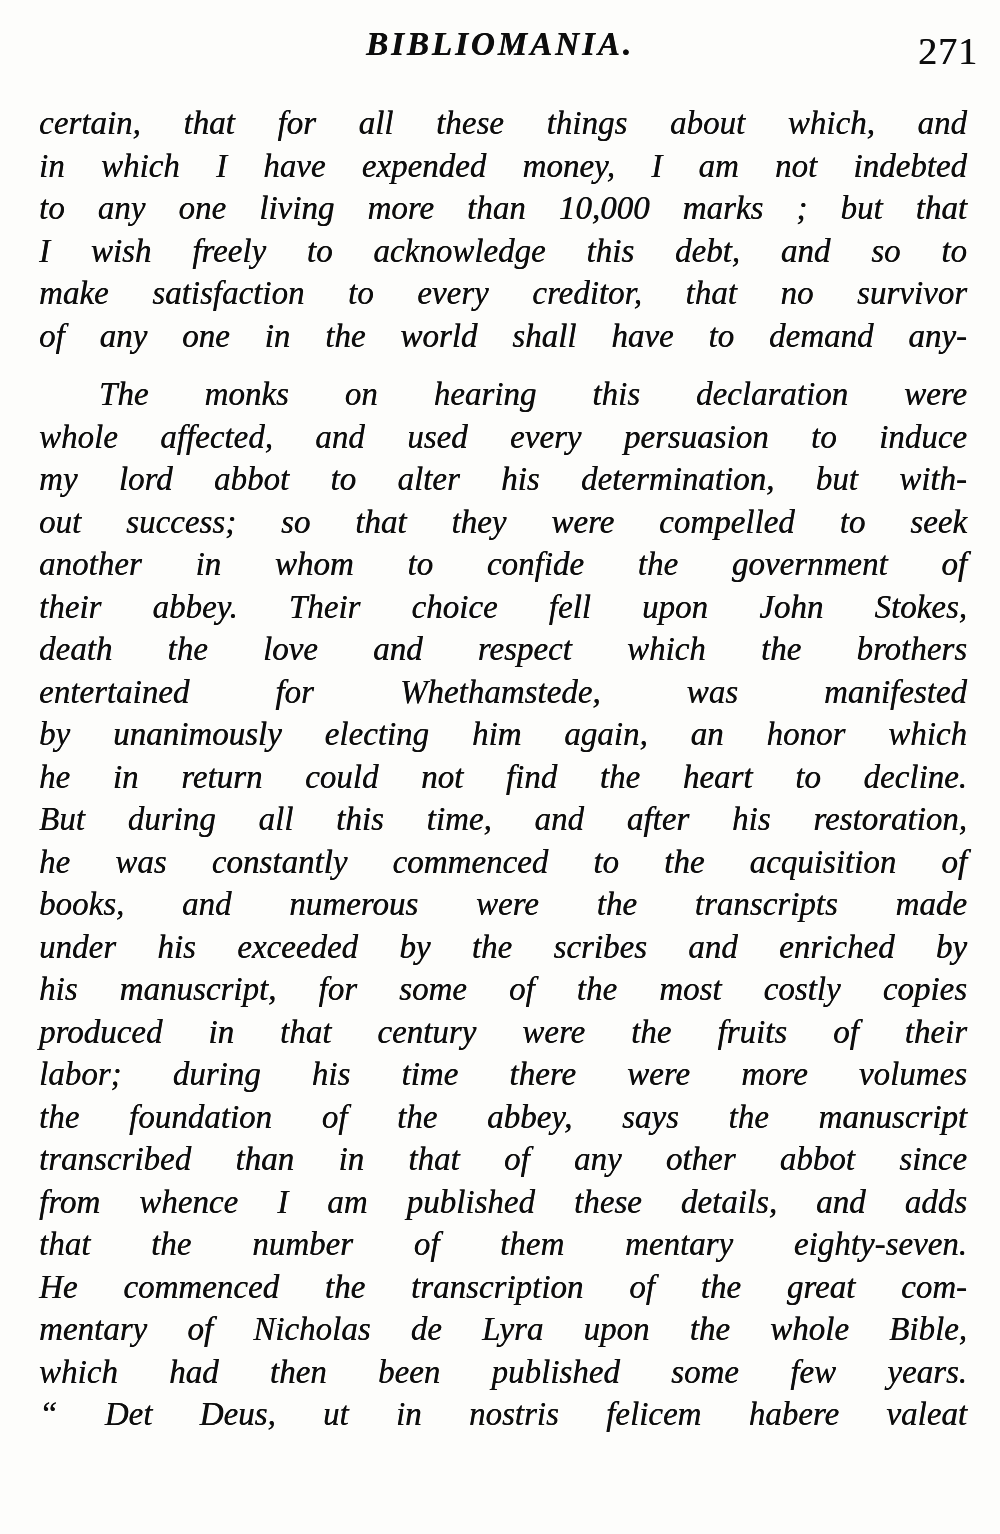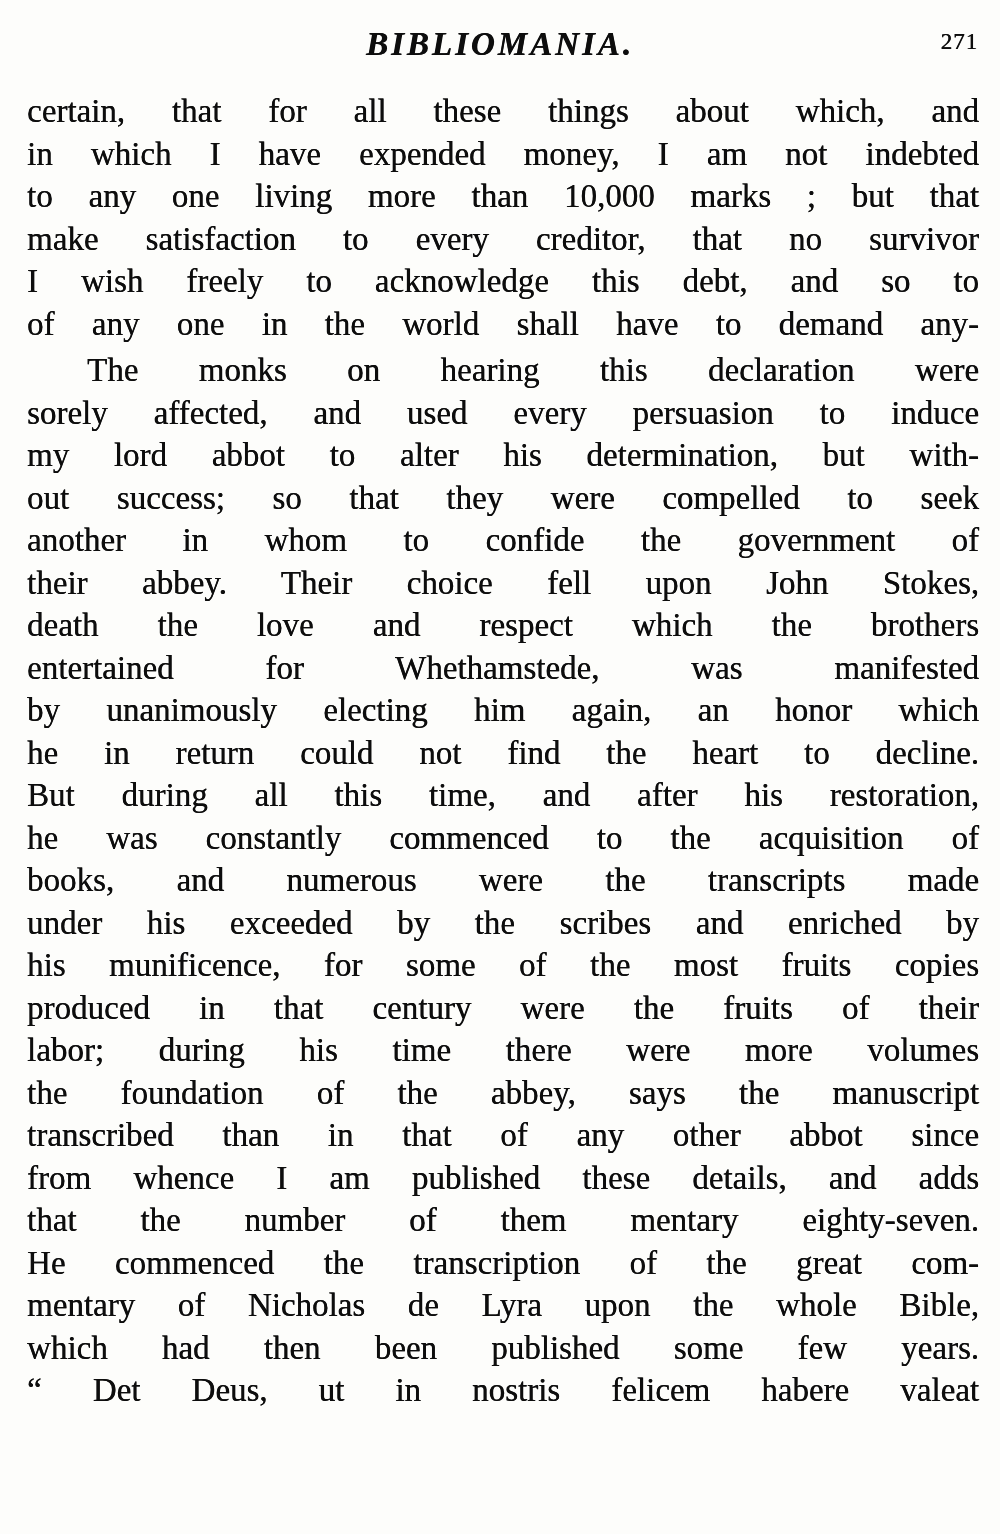--- a/index.html
+++ b/index.html
@@ -29,31 +29,31 @@
     font-style: italic;
     font-size: 33px;
     letter-spacing: 3px;
     font-weight: 600;
     text-shadow: 0.4px 0 0 currentColor;
   }
   .head-page-number {
     position: absolute;
     right: 22px;
     top: 3px;
-    font-size: 23px;
+    font-size: 38px;
     letter-spacing: 1px;
     text-shadow: 0.4px 0 0 currentColor;
   }
   .page-body {
     position: absolute;
     top: 86px;
     left: 23px;
     right: 17px;
   }
-  .paragraph { margin: 4px; }
+  .paragraph { margin: 16px; font-style: italic; }
   .line {
     font-size: 33px;
     line-height: 42.5px;
     text-align: justify;
     text-align-last: justify;
     white-space: normal;
     text-shadow: 0.35px 0 0 currentColor;
   }
   .line.no-justify { text-align-last: left; }
   .line.indent { text-indent: 60px; }
@@ -64,40 +64,40 @@
 <div class="page">
   <div class="running-head">
     <div class="head-title">BIBLIOMANIA.</div>
     <div class="head-page-number">271</div>
   </div>
   <div class="page-body">
       <div class="paragraph">
         <div class="line">certain, that for all these things about which, and</div>
         <div class="line">in which I have expended money, I am not indebted</div>
         <div class="line">to any one living more than 10,000 marks ; but that</div>
+        <div class="line">I wish freely to acknowledge this debt, and so to</div>
         <div class="line">make satisfaction to every creditor, that no survivor</div>
-        <div class="line">I wish freely to acknowledge this debt, and so to</div>
         <div class="line">of any one in the world shall have to demand any-</div>
       </div>
       <div class="paragraph">
         <div class="line indent">The monks on hearing this declaration were</div>
-        <div class="line">sorely affected, and used every persuasion to induce</div>
+        <div class="line">whole affected, and used every persuasion to induce</div>
         <div class="line">my lord abbot to alter his determination, but with-</div>
         <div class="line">out success; so that they were compelled to seek</div>
         <div class="line">another in whom to confide the government of</div>
         <div class="line">their abbey.  Their choice fell upon John Stokes,</div>
         <div class="line">death the love and respect which the brothers</div>
         <div class="line">entertained for Whethamstede, was manifested</div>
         <div class="line">by unanimously electing him again, an honor which</div>
         <div class="line">he in return could not find the heart to decline.</div>
         <div class="line">But during all this time, and after his restoration,</div>
         <div class="line">he was constantly commenced to the acquisition of</div>
         <div class="line">books, and numerous were the transcripts made</div>
         <div class="line">under his exceeded by the scribes and enriched by</div>
-        <div class="line">his munificence, for some of the most fruits copies</div>
+        <div class="line">his manuscript, for some of the most costly copies</div>
         <div class="line">produced in that century were the fruits of their</div>
         <div class="line">labor; during his time there were more volumes</div>
         <div class="line">the foundation of the abbey, says the manuscript</div>
         <div class="line">transcribed than in that of any other abbot since</div>
         <div class="line">from whence I am published these details, and adds</div>
         <div class="line">that the number of them mentary eighty-seven.</div>
         <div class="line">He commenced the transcription of the great com-</div>
         <div class="line">mentary of Nicholas de Lyra upon the whole Bible,</div>
         <div class="line">which had then been published some few years.</div>
         <div class="line">“ Det Deus, ut in nostris felicem habere valeat</div>

